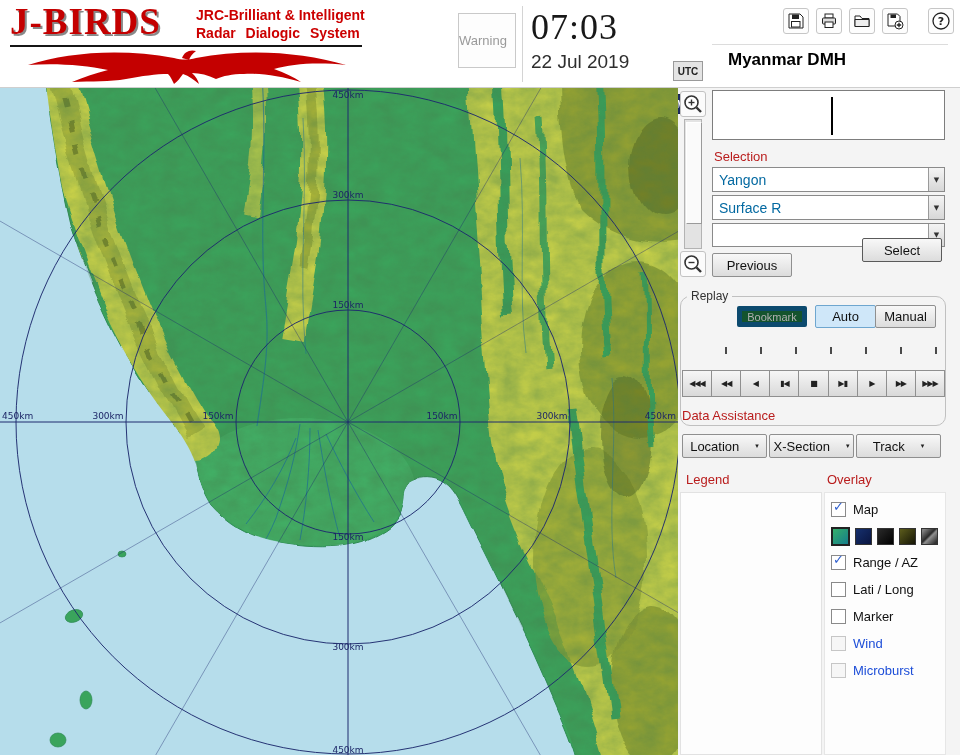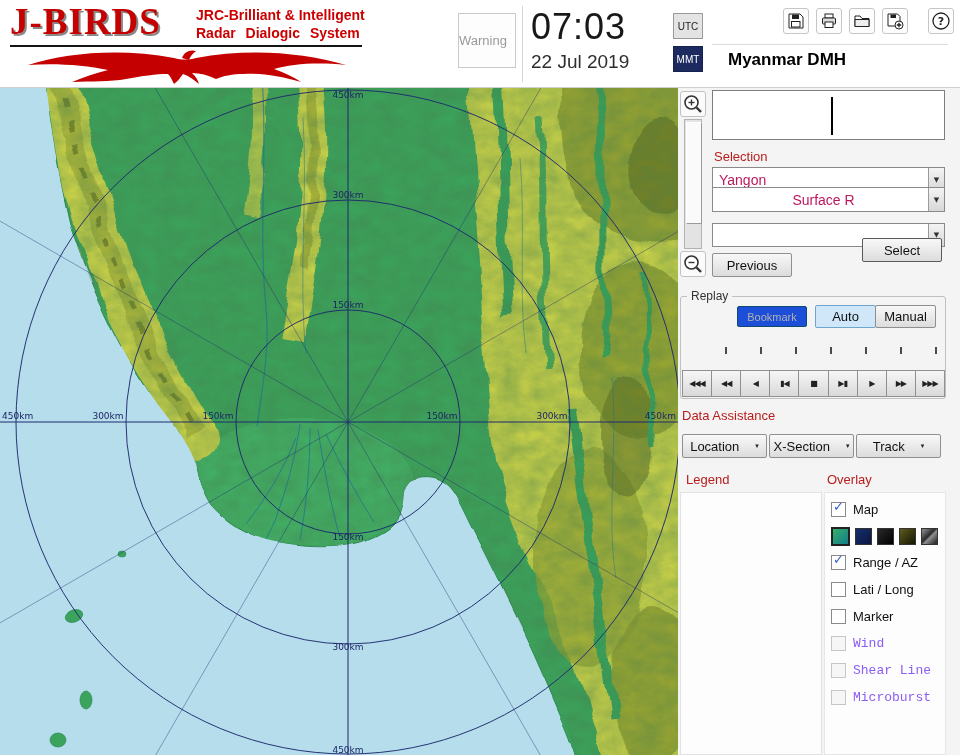--- a/index.html
+++ b/index.html
@@ -8,72 +8,72 @@
   .abs{position:absolute;box-sizing:border-box;}
   
   #header{left:0;top:0;width:960px;height:88px;background:#ffffff;border-bottom:1px solid #cfcfcf;}
   .logo-title{left:10px;top:0px;font-family:"Liberation Serif",serif;font-weight:bold;font-size:37px;
       color:#c40000;letter-spacing:1px;text-shadow:2px 2px 0 rgba(40,40,40,.55);}
   .logo-sub{left:196px;font-size:14px;font-weight:bold;color:#cc0000;white-space:nowrap;}
   .logo-underline{left:10px;top:45px;width:352px;height:2px;background:#151515;}
   .warning-box{left:458px;top:13px;width:58px;height:55px;border:1px solid #c9c9c9;background:#fdfdfd;
       display:flex;align-items:center;font-size:13px;color:#9a9a9a;}
   .vsep{left:522px;top:6px;width:1px;height:76px;background:#d4d4d4;}
-  .clock-time{left:531px;top:6px;font-size:36px;color:#181818;letter-spacing:1px;}
+  .clock-time{left:531px;top:6px;font-size:36px;color:#181818;letter-spacing:1px;font-family:Liberation Serif, serif;}
   .clock-date{left:531px;top:51px;font-size:19px;color:#2e2e2e;}
-  .tz-btn{width:30px;height:26px;display:flex;align-items:center;justify-content:center;
-      font-size:10px;font-weight:normal;cursor:default;}
+  .tz-btn{width:30px;height:20px;display:flex;align-items:center;justify-content:center;
+      font-size:10px;font-weight:bold;cursor:default;margin-top:48px;}
   #tz-utc{left:673px;top:13px;background:#e4e4e4;border:1px solid #9a9a9a;color:#222;}
   #tz-mmt{left:673px;top:46px;background:#1d2a5f;border:1px solid #14204d;color:#fff;}
   .ic-btn{top:8px;width:26px;height:26px;background:#fdfdfd;border:1px solid #c6c6c6;border-radius:3px;
       display:flex;align-items:center;justify-content:center;}
   .ic-btn svg{display:block;}
   .station-line{left:712px;top:44px;width:236px;height:1px;background:#dcdcdc;}
   .station-title{left:728px;top:50px;font-size:17px;font-weight:bold;color:#000;}
   
   #map{left:0;top:88px;width:678px;height:667px;background:#b6ddeb;}
   
   .zoom-btn{left:680px;width:26px;height:26px;background:#fbfbfb;border:1px solid #c2c2c2;border-radius:3px;
       display:flex;align-items:center;justify-content:center;}
   #zoom-track{left:684px;top:119px;width:18px;height:130px;background:#e3e3e3;border:1px solid #b3b3b3;}
   #zoom-thumb{position:absolute;left:1px;top:2px;width:14px;height:100px;background:#fafafa;
       border:1px solid #9a9a9a;border-top-color:#fff;border-left-color:#fff;}
   
   .panel-label{font-size:13px;color:#b91c1c;}
   #station-input{left:712px;top:90px;width:233px;height:50px;background:#fff;border:1px solid #7d7d7d;}
   #caret{position:absolute;left:118px;top:6px;width:2px;height:38px;background:#000;}
   .combo{left:712px;width:233px;height:25px;background:#fff;border:1px solid #8a8a8a;display:flex;align-items:center;}
-  .combo-val{flex:1;padding-left:6px;font-size:14px;color:#be185d;white-space:nowrap;overflow:hidden;}
+  .combo-val{flex:1;padding-left:6px;font-size:14px;color:#0369a1;white-space:nowrap;overflow:hidden;}
   .combo-arrow{width:15px;height:100%;background:linear-gradient(#f4f4f4,#d7d7d7);border-left:1px solid #9a9a9a;
       display:flex;align-items:center;justify-content:center;font-family:"DejaVu Sans",sans-serif;font-size:7px;color:#333;}
   .btn3d{background:linear-gradient(#f8f8f8,#dcdcdc);border:1px solid #8f8f8f;border-radius:2px;
       font-size:13px;color:#111;display:flex;align-items:center;justify-content:center;}
-  .groupbox{left:680px;top:296px;width:266px;height:103px;border:1px solid #c0c0c0;border-radius:3px;}
+  .groupbox{left:680px;top:296px;width:266px;height:130px;border:1px solid #c0c0c0;border-radius:10px;}
   .groupbox-label{position:absolute;left:6px;top:-8px;background:#f4f4f4;padding:0 4px;font-size:12px;color:#333;}
-  .btn-disabled{background:#1d4ed8;border:1px solid #0c4a6e;color:#b0b0b0;}
+  .btn-disabled{background:#14532d;border:5px solid #0c4a6e;color:#b0b0b0;}
   .btn-auto{background:#cfe7f9;border:1px solid #6ea6cf;}
   #ticks{position:absolute;left:44px;top:50px;width:212px;display:flex;justify-content:space-between;}
   .tick{width:2px;height:7px;background:#4a4a4a;}
   #playback{position:absolute;left:2px;top:73px;width:262px;height:27px;display:flex;}
   .pb-btn{flex:1;margin-left:-1px;background:linear-gradient(#f6f6f6,#d9d9d9);border:1px solid #8f8f8f;
       display:flex;align-items:center;justify-content:center;
       font-family:"DejaVu Sans",sans-serif;font-size:8px;letter-spacing:-1px;color:#222;}
   .da-btn{top:434px;width:85px;height:24px;gap:16px;}
   .menu-arrow{font-family:"DejaVu Sans",sans-serif;font-size:7px;color:#222;}
   .white-panel{background:#fdfdfd;border:1px solid #e2e2e2;}
   
   #overlay-list{left:824px;top:492px;width:122px;height:263px;background:#fdfdfd;border:1px solid #e6e6e6;
       padding:3px 0 0 6px;}
   .ov-row{height:27px;display:flex;align-items:center;gap:7px;}
   .cb{width:13px;height:13px;border:1px solid #8a8a8a;background:#fff;position:relative;flex:0 0 auto;}
   .cb .tickmark{position:absolute;left:1px;top:-4px;font-family:"DejaVu Sans",sans-serif;
       font-size:13px;font-weight:bold;color:#2f5fce;}
   .cb.disabled{border-color:#c6c6c6;background:#f6f6f6;}
   .ov-label{font-size:13px;color:#111;white-space:nowrap;}
-  .ov-label.disabled{color:#8b5cf6;font-family:Liberation Mono, monospace;}
+  .ov-label.disabled{color:#1d4ed8;}
   .swatch-row{height:26px;display:flex;align-items:center;gap:5px;}
   .swatch{width:15px;height:15px;border:1px solid #333;}
   .swatch.sel{border:2px solid #222;width:15px;height:15px;}
   .sw1{background:linear-gradient(135deg,#35b06a,#157d8c);}
   .sw2{background:linear-gradient(135deg,#16306e,#0a1540);}
   .sw3{background:linear-gradient(135deg,#2a2a2a,#000);}
   .sw4{background:linear-gradient(135deg,#5c5c1c,#151506);}
   .sw5{background:linear-gradient(135deg,#808080 10%,#2a2a2a 45%,#909090 55%,#333 90%);}
   text{font-family:"DejaVu Sans",sans-serif;}
 </style>
@@ -289,21 +289,21 @@
   <div id="station-input" class="abs">
     <div id="caret"></div>
   </div>
 
   <div class="abs panel-label" style="left:714px;top:149px;">Selection</div>
 
   <div class="abs combo" style="top:167px;">
     <div class="combo-val">Yangon</div>
     <div class="combo-arrow">▼</div>
   </div>
-  <div class="abs combo" style="top:187px;text-align:center;">
+  <div class="abs combo" style="top:195px;">
     <div class="combo-val">Surface R</div>
     <div class="combo-arrow">▼</div>
   </div>
   <div class="abs combo" style="top:223px;height:24px;">
     <div class="combo-val"></div>
     <div class="combo-arrow">▼</div>
   </div>
 
   <div class="abs btn3d" style="left:712px;top:253px;width:80px;height:24px;text-align:center;">Previous</div>
   <div class="abs btn3d" style="left:862px;top:238px;width:80px;height:24px;border-color:#5a5a5a;">Select</div>
@@ -381,21 +381,17 @@
     <div class="ov-row">
       <div class="cb"></div>
       <span class="ov-label">Marker</span>
     </div>
     <div class="ov-row">
       <div class="cb disabled"></div>
       <span class="ov-label disabled">Wind</span>
     </div>
     <div class="ov-row">
       <div class="cb disabled"></div>
-      <span class="ov-label disabled">Shear Line</span>
-    </div>
-    <div class="ov-row">
-      <div class="cb disabled"></div>
       <span class="ov-label disabled">Microburst</span>
     </div>
   </div>
 
 </div>
 
 </body></html>

